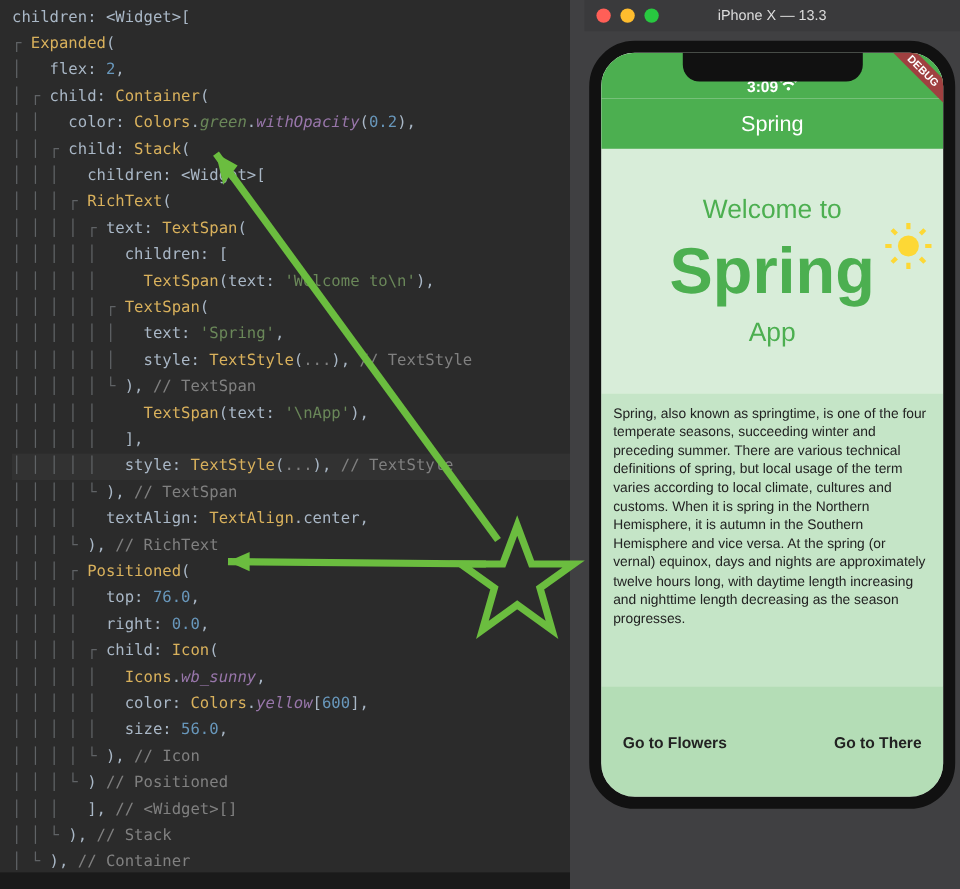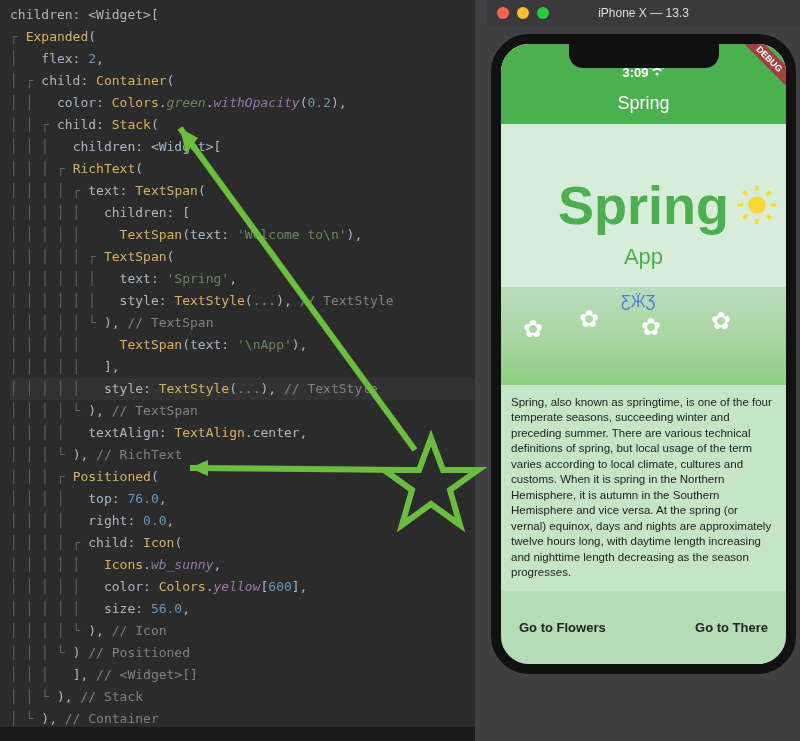--- a/index.html
+++ b/index.html
@@ -200,50 +200,41 @@
       </span>
     </div>
 
     <div class="app-bar">
       <span>Spring</span>
     </div>
 
     <div class="app-body">
       <div class="hero">
         <div class="hero-text">
-          <br>
+          <span>Welcome to</span><br>
           <span class="hero-big">Spring</span><br>
           <span>App</span>
         </div>
         <span class="sun-icon">
           <svg width="42" height="42" viewBox="0 0 24 24">
               <circle cx="12" cy="12" r="5" fill="#fdd835"></circle>
               <g stroke="#fdd835" stroke-width="2">
                 <line x1="12" y1="1" x2="12" y2="4"></line>
                 <line x1="12" y1="20" x2="12" y2="23"></line>
                 <line x1="1" y1="12" x2="4" y2="12"></line>
                 <line x1="20" y1="12" x2="23" y2="12"></line>
                 <line x1="4.2" y1="4.2" x2="6.3" y2="6.3"></line>
                 <line x1="17.7" y1="17.7" x2="19.8" y2="19.8"></line>
                 <line x1="4.2" y1="19.8" x2="6.3" y2="17.7"></line>
                 <line x1="17.7" y1="6.3" x2="19.8" y2="4.2"></line>
               </g>
             </svg>
         </span>
       </div>
 
-      <div class="image-sec">
-        <div class="flower-scene">
-          <span class="butterfly">ƸӜƷ</span>
-          <span class="flower f1"></span>
-          <span class="flower f2"></span>
-          <span class="flower f3"></span>
-          <span class="flower f4"></span>
-        </div>
-      </div>
 
       <div class="desc">Spring, also known as springtime, is one of the four temperate seasons, succeeding winter and preceding summer. There are various technical definitions of spring, but local usage of the term varies according to local climate, cultures and customs. When it is spring in the Northern Hemisphere, it is autumn in the Southern Hemisphere and vice versa. At the spring (or vernal) equinox, days and nights are approximately twelve hours long, with daytime length increasing and nighttime length decreasing as the season progresses.</div>
 
       <div class="footer">
         <span>Go to Flowers</span>
         <span>Go to There</span>
       </div>
     </div>
   </div>
 </div>

